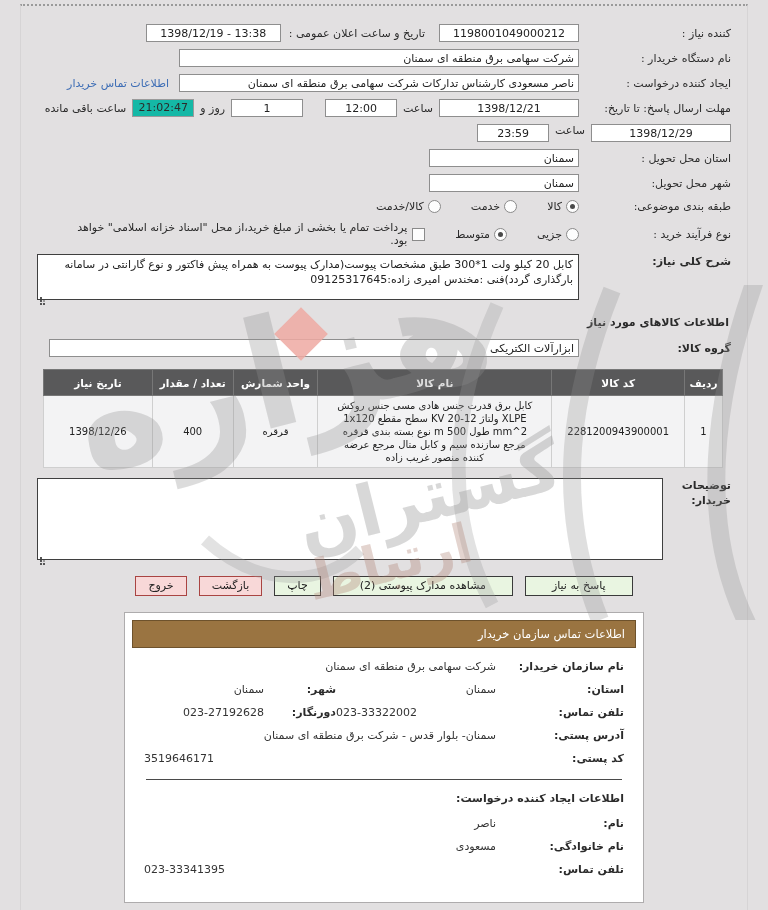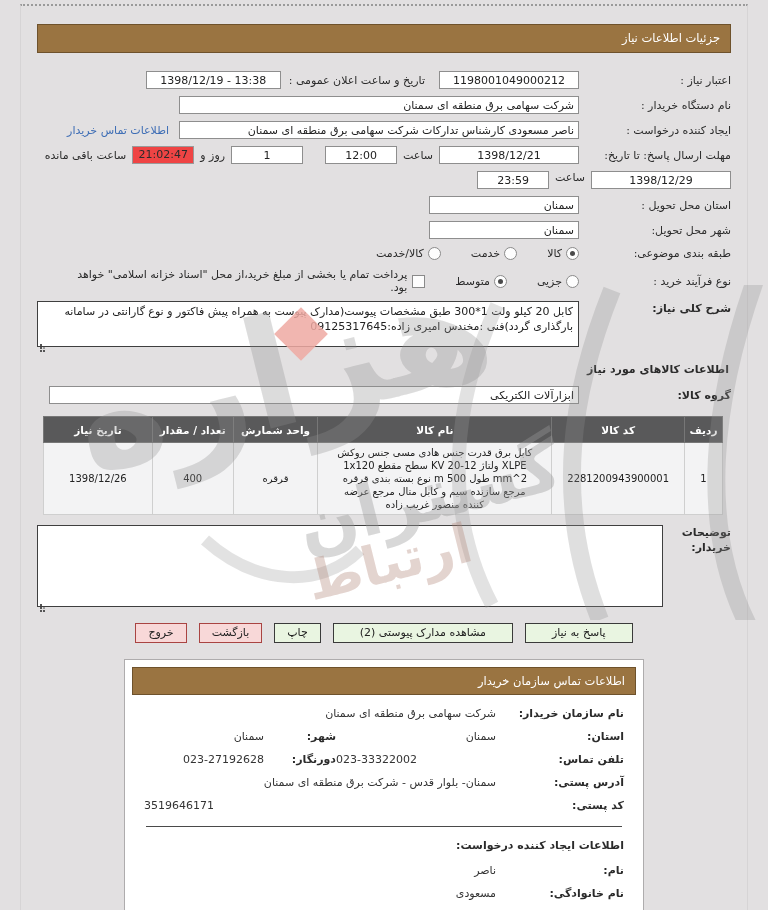--- a/index.html
+++ b/index.html
@@ -42,21 +42,21 @@
     height:18px; border:1px solid #8e8e8e; background:#fff;
     font-family:"DejaVu Sans", sans-serif; font-size:11px; color:#222;
     padding:0 4px;
   }
   .inp.num { text-align:center; }
   .w150 { width:150px; } .w140 { width:140px; } .w135 { width:135px; }
   .w72  { width:72px; }  .w400 { width:400px; }  .w530 { width:530px; }
   .mini-lbl { padding:0 6px; flex:0 0 auto; }
   .gap24 { width:22px; flex:0 0 22px; }
   .countdown {
-    width:62px; height:18px; background:#ef4444; border:1px solid #9a9a9a;
+    width:62px; height:18px; background:#14b8a6; border:1px solid #9a9a9a;
     text-align:center; line-height:16px; direction:ltr; flex:0 0 62px;
   }
   .link { color:#3d6db5; cursor:pointer; margin-right:10px; white-space:nowrap; }
   .radio {
     width:13px; height:13px; border:1px solid #8a8a8a; border-radius:50%;
     background:#fdfdfd; display:inline-block; position:relative;
     vertical-align:-2px; margin-left:4px; cursor:pointer; flex:0 0 13px;
   }
   .radio.checked::after {
     content:""; position:absolute; top:3px; left:3px; right:3px; bottom:3px;
@@ -128,26 +128,25 @@
     position:absolute; left:282px; top:30px; width:38px; height:38px;
     background:#efa9a2; transform:rotate(45deg); opacity:.85;
   }
   .wm-svg { position:absolute; inset:0; opacity:.28; }
 </style>
 </head>
 <body>
 
 <div class="page">
 
-  <div class="titlebar">جزئیات اطلاعات نیاز</div>
 
   <div class="form">
 
     <div class="row">
-      <div class="lbl">اعتبار نیاز :</div>
+      <div class="lbl">کننده نیاز :</div>
       <input class="inp num w140" dir="ltr" value="1198001049000212" style="">
       <div class="lbl auto">تاریخ و ساعت اعلان عمومی :</div>
       <input class="inp num w135" dir="ltr" value="1398/12/19 - 13:38" style="">
     </div>
 
     <div class="row">
       <div class="lbl">نام دستگاه خریدار :</div>
       <input class="inp w400" value="شرکت سهامی برق منطقه ای سمنان" style="">
     </div>
 

